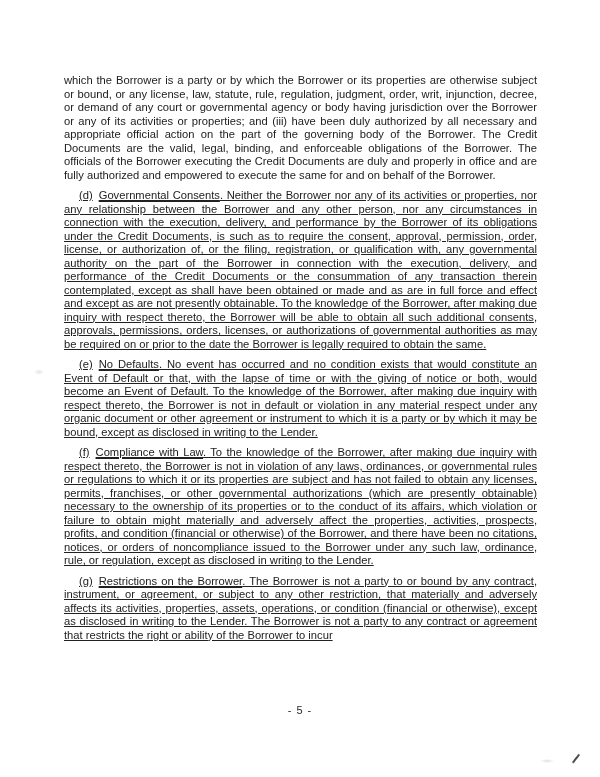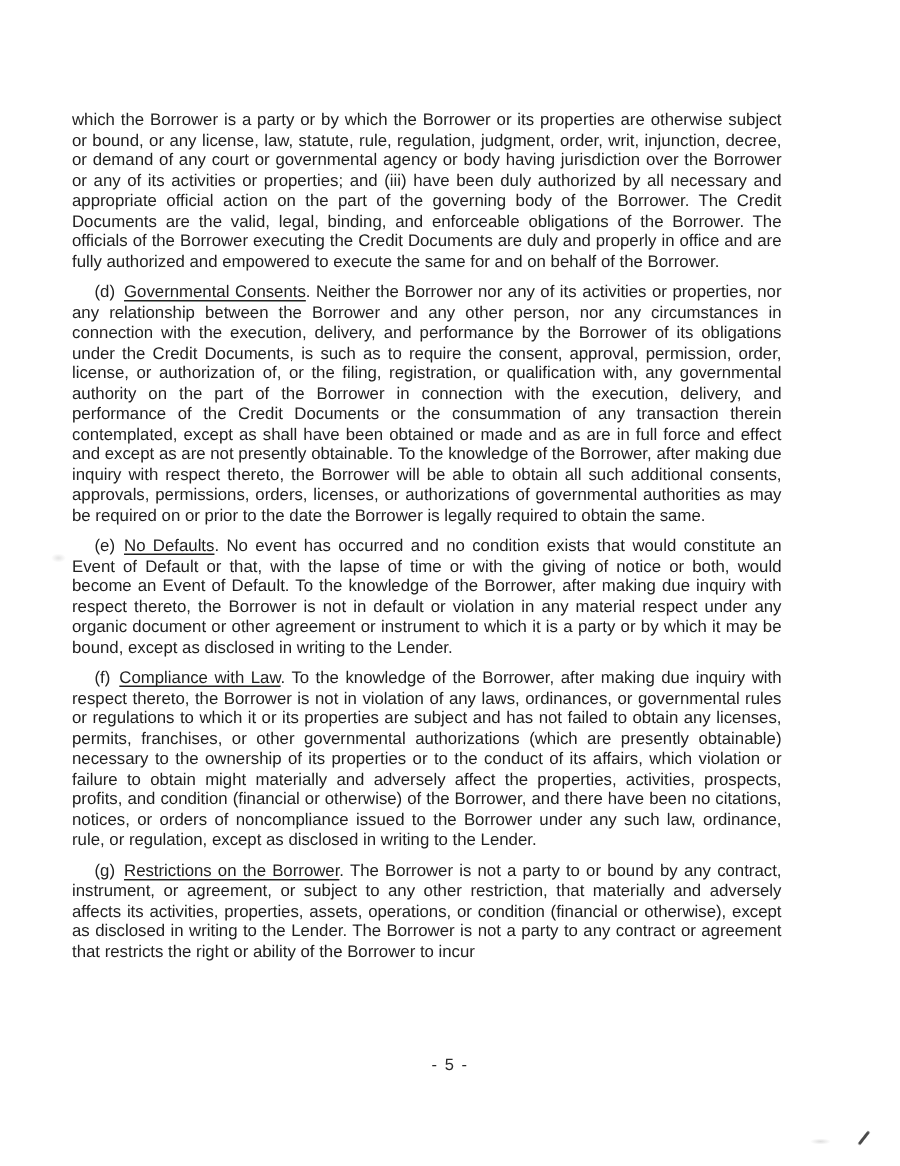--- a/index.html
+++ b/index.html
@@ -10,34 +10,35 @@
   .page {
     position: relative;
     width: 600px;
     height: 777px;
     background: #ffffff;
     overflow: hidden;
     font-family: "Liberation Sans", sans-serif;
   }
   .content {
     position: absolute;
-    left: 48px;
+    left: 64px;
     top: 74px;
     width: 473px;
     color: #242424;
     font-size: 11.2px;
     line-height: 13.5px;
     text-align: justify;
     filter: blur(0.22px) contrast(1.03);
   }
   .para {
     margin: 0 0 7px 0;
   }
   .para.indent {
     text-indent: 15px;
+    text-decoration: underline;
   }
   .para-label {
     padding-right: 6px;
   }
   .para-heading {
     text-decoration: underline;
     text-underline-offset: 2px;
   }
   .page-number {
     position: absolute;

